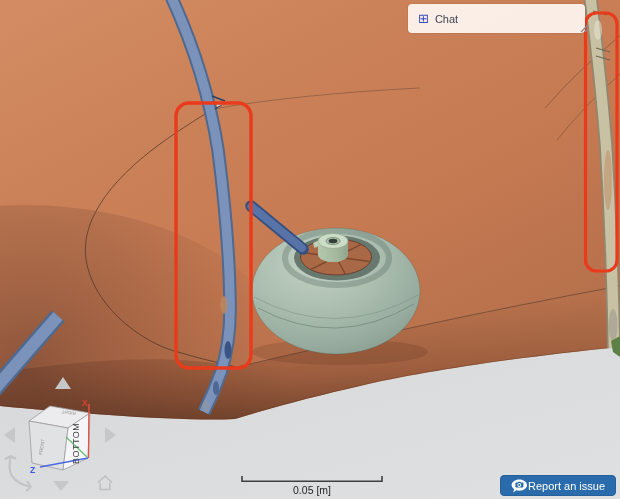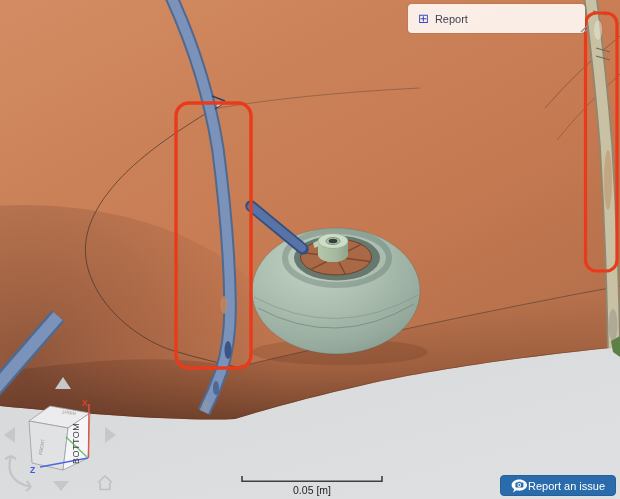--- a/index.html
+++ b/index.html
@@ -179,21 +179,21 @@
   </g>
 
   <g>
     <path d="M242,476 L242,482 M242,481.2 L382,481.2 M382,476 L382,482" stroke="#3e3f41" stroke-width="1.6" fill="none"></path>
     <text x="312" y="493.5" font-size="10.5" fill="#232426" text-anchor="middle">0.05 [m]</text>
   </g>
 </svg>
 
 <div class="scene-panel">
   <span class="panel-icon">⊞</span>
-  <span class="panel-title">Report</span>
+  <span class="panel-title">Chat</span>
   <svg class="resize-handle" viewBox="0 0 12 12">
     <path d="M3,10 L10,3 M7,10 L10,7" stroke="#8a8a8a" stroke-width="1.2" fill="none"></path>
   </svg>
 </div>
 
 <div class="footer-buttons">
   <button class="btn">
     <svg width="17" height="14" viewBox="0 0 17 14">
       <path d="M8.3,0.5 C12.6,0.5 16,3 16,6.1 C16,9.2 12.6,11.7 8.3,11.7 C7.3,11.7 6.3,11.6 5.4,11.3 L2,13.4 L3.2,10.2 C1.6,9.2 0.6,7.7 0.6,6.1 C0.6,3 4,0.5 8.3,0.5 Z" fill="#fff"></path>
       <path d="M6.6,3.6 l0.5,-0.9 h2.4 l0.5,0.9 h1.6 a0.8,0.8 0 0 1 0.8,0.8 v3.4 a0.8,0.8 0 0 1 -0.8,0.8 h-6.4 a0.8,0.8 0 0 1 -0.8,-0.8 v-3.4 a0.8,0.8 0 0 1 0.8,-0.8 Z" fill="#2a6cab"></path>

